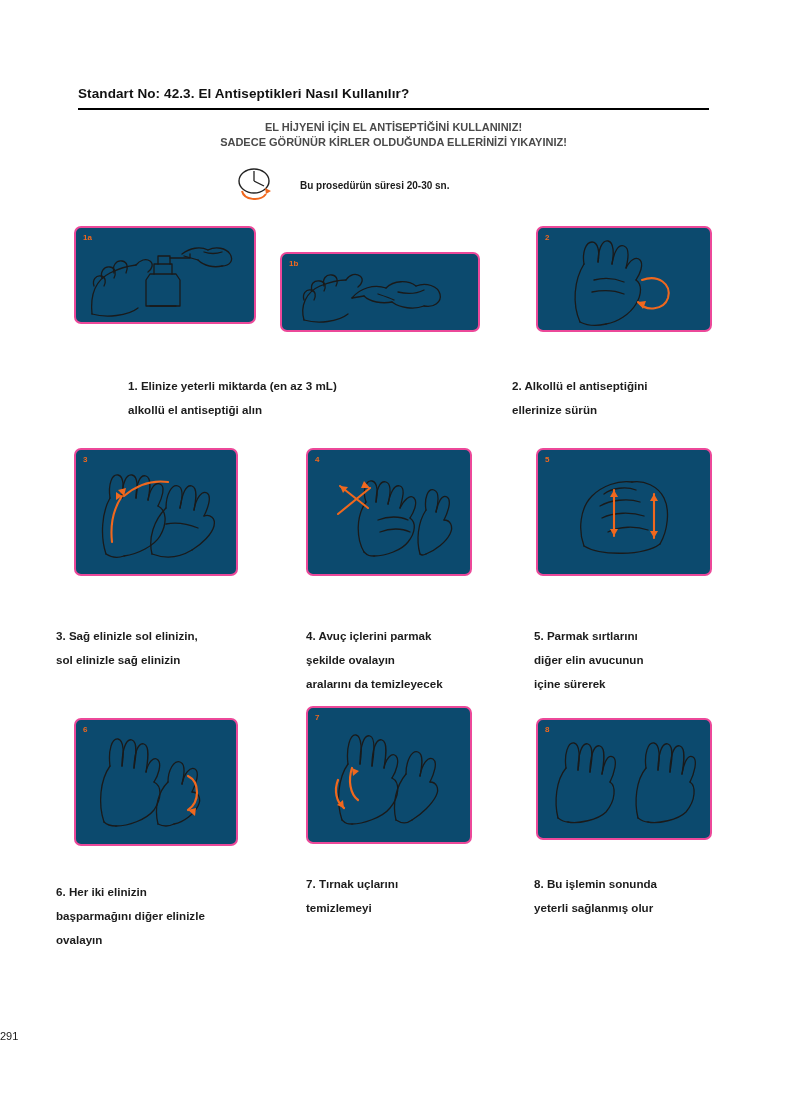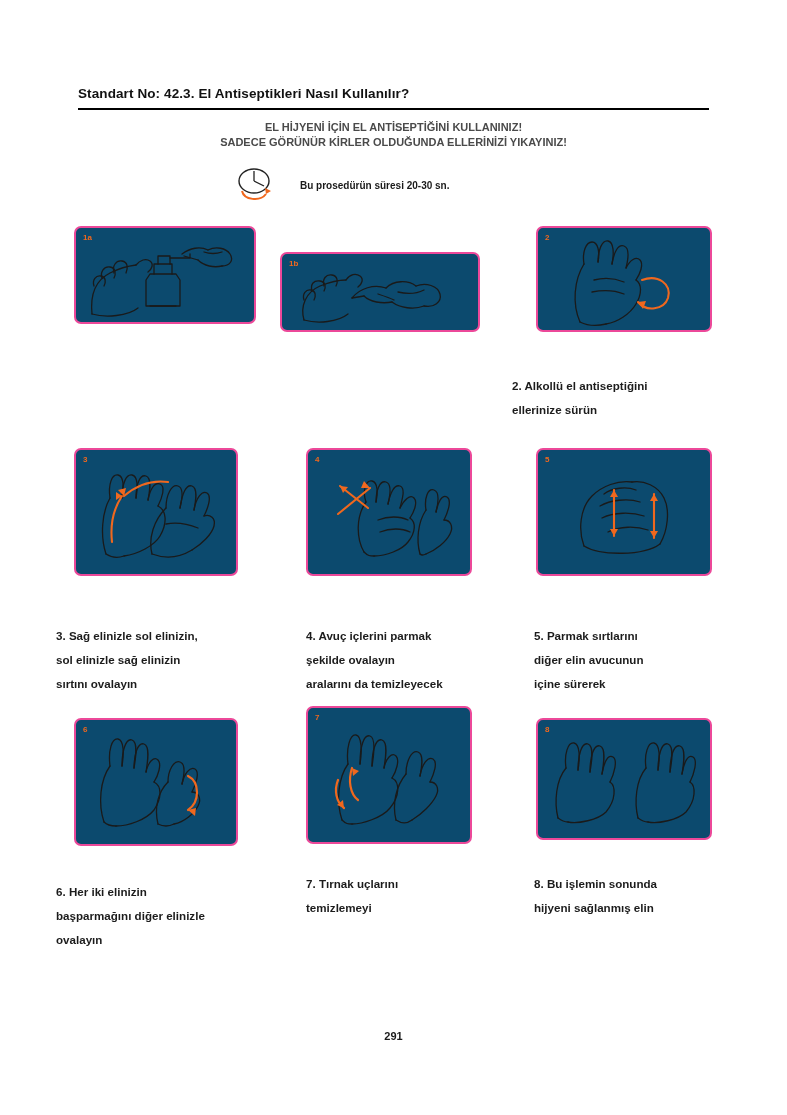--- a/index.html
+++ b/index.html
@@ -94,23 +94,22 @@
     font-weight: bold;
     color: #1c1c1c;
     line-height: 24px;
   }
 
   .pagenum {
     position: absolute;
     left: 0;
     top: 1030px;
     width: 787px;
-    text-align: center;
     font-size: 11px;
-    font-weight: bold;
+    font-weight: normal;
     color: #1a1a1a;
   }
 </style>
 </head>
 <body>
 
 <div class="page">
 
   <div class="title">Standart No: 42.3. El Antiseptikleri Nasıl Kullanılır?</div>
   <div class="title-rule"></div>
@@ -192,20 +191,24 @@
         <path d="M56 52 C64 50, 76 50, 86 54"></path>
         <path d="M54 64 C64 62, 76 62, 86 66"></path>
       </g>
       <g fill="none" stroke="#f0681e" stroke-width="2.1" stroke-linecap="round">
         <path d="M104 52 C120 46, 134 56, 130 70 C126 82, 108 84, 100 74"></path>
         <path d="M100 74 l8 -1 l-3 8 z" fill="#f0681e" stroke="none"></path>
       </g>
     </svg>
   </div>
 
+  <div class="caption" style="left:128px; top:374px; width:300px;">
+    <div>1. Elinize yeterli miktarda (en az 3 mL)</div>
+    <div>alkollü el antiseptiği alın</div>
+  </div>
 
   <div class="caption" style="left:512px; top:374px; width:210px;">
     <div>2.  Alkollü  el  antiseptiğini</div>
     <div>ellerinize sürün</div>
   </div>
 
   <div class="panel" style="left:74px; top:448px; width:164px; height:128px;">
     <div class="num">3</div>
     <svg width="160" height="124" viewBox="0 0 160 124">
       <g fill="none" stroke="#1a1a1a" stroke-width="1.3" stroke-linecap="round" stroke-linejoin="round">
@@ -282,21 +285,20 @@
         <path d="M116 44 L116 88"></path>
         <path d="M116 44 l-4 7 l8 0 z" fill="#f0681e" stroke="none"></path>
         <path d="M116 88 l-4 -7 l8 0 z" fill="#f0681e" stroke="none"></path>
       </g>
     </svg>
   </div>
 
   <div class="caption" style="left:56px; top:624px; width:240px;">
     <div>3. Sağ elinizle sol elinizin,</div>
     <div>sol elinizle sağ elinizin</div>
-    <div>sırtını ovalayın</div>
   </div>
 
   <div class="caption" style="left:306px; top:624px; width:230px;">
     <div>4. Avuç içlerini parmak</div>
     <div>şekilde ovalayın</div>
     <div>aralarını da temizleyecek</div>
   </div>
 
   <div class="caption" style="left:534px; top:624px; width:220px;">
     <div>5. Parmak sırtlarını</div>
@@ -385,18 +387,18 @@
     <div>ovalayın</div>
   </div>
 
   <div class="caption" style="left:306px; top:872px; width:220px;">
     <div>7. Tırnak uçlarını</div>
     <div>temizlemeyi</div>
   </div>
 
   <div class="caption" style="left:534px; top:872px; width:230px;">
     <div>8. Bu işlemin sonunda</div>
-    <div>hijyeni sağlanmış elin</div>
+    <div>yeterli sağlanmış olur</div>
   </div>
 
   <div class="pagenum">291</div>
 
 </div>
 
 </body></html>

